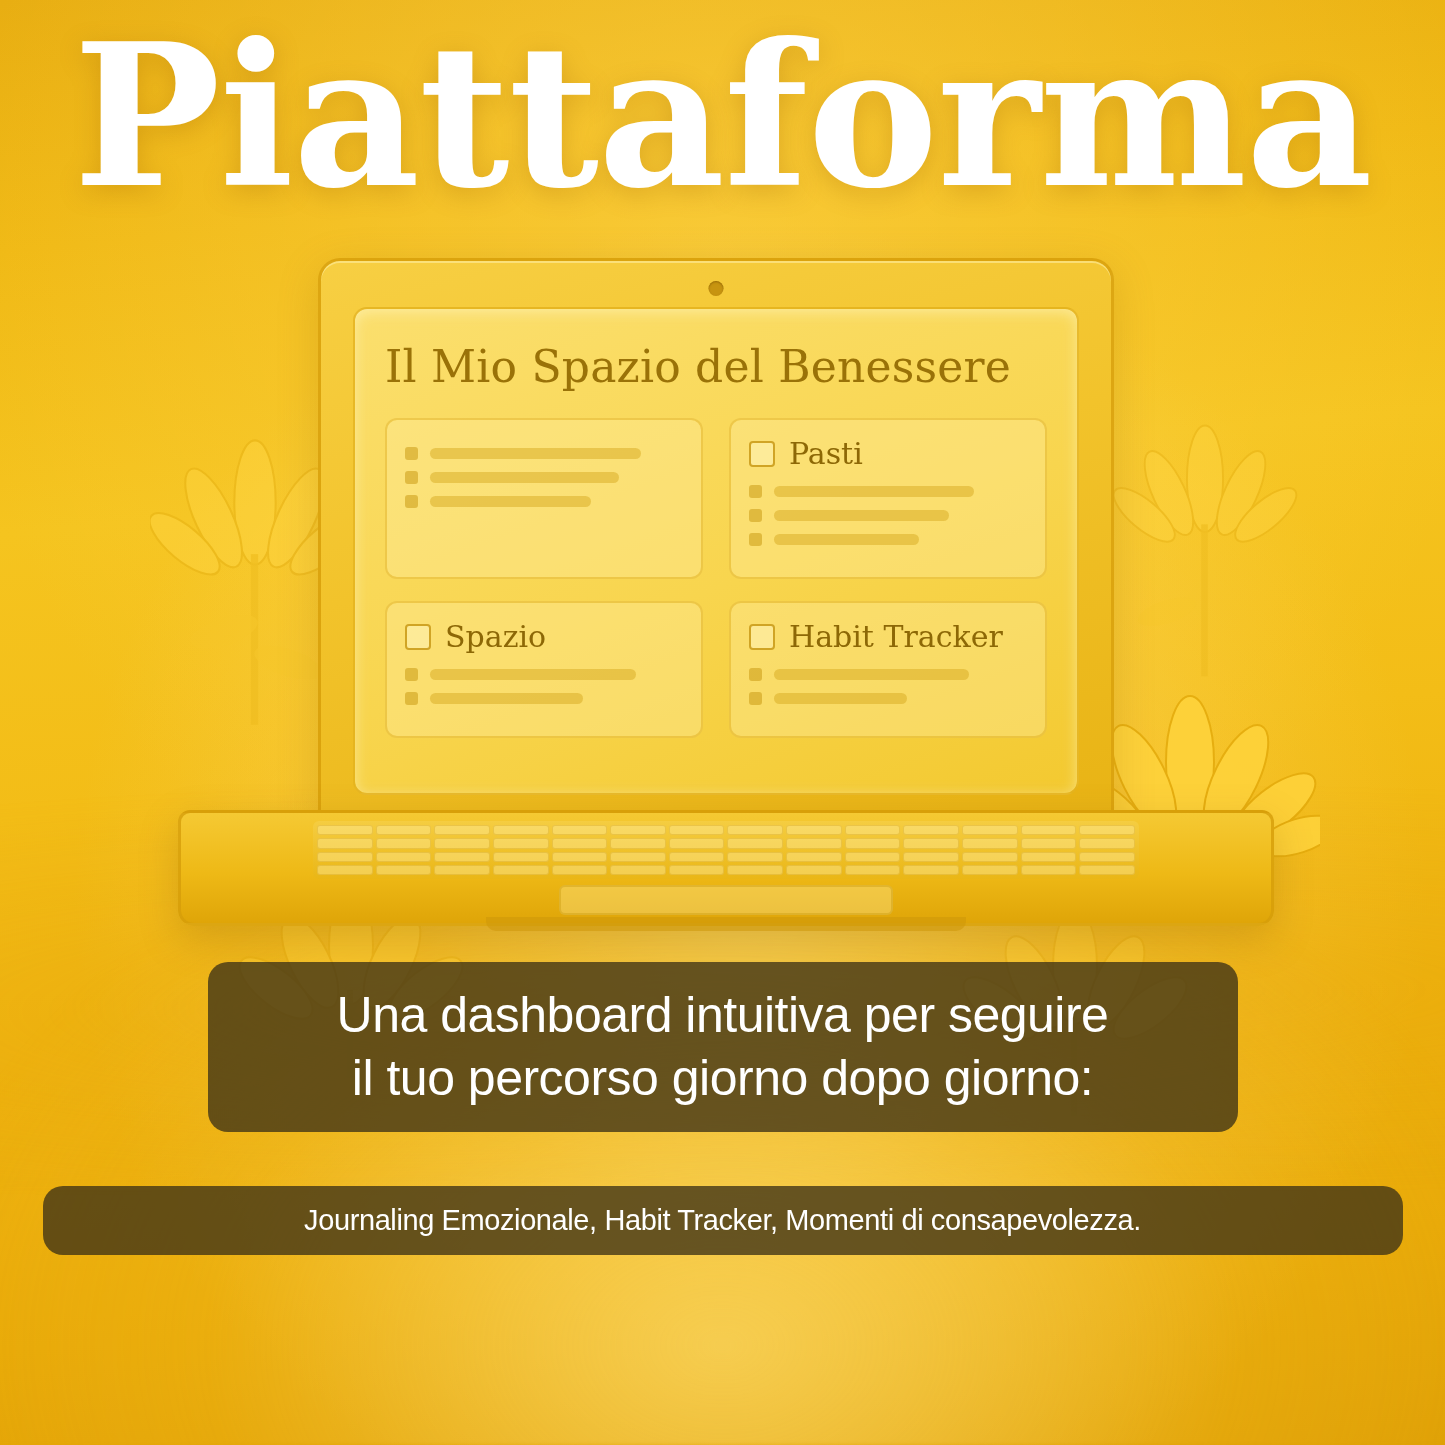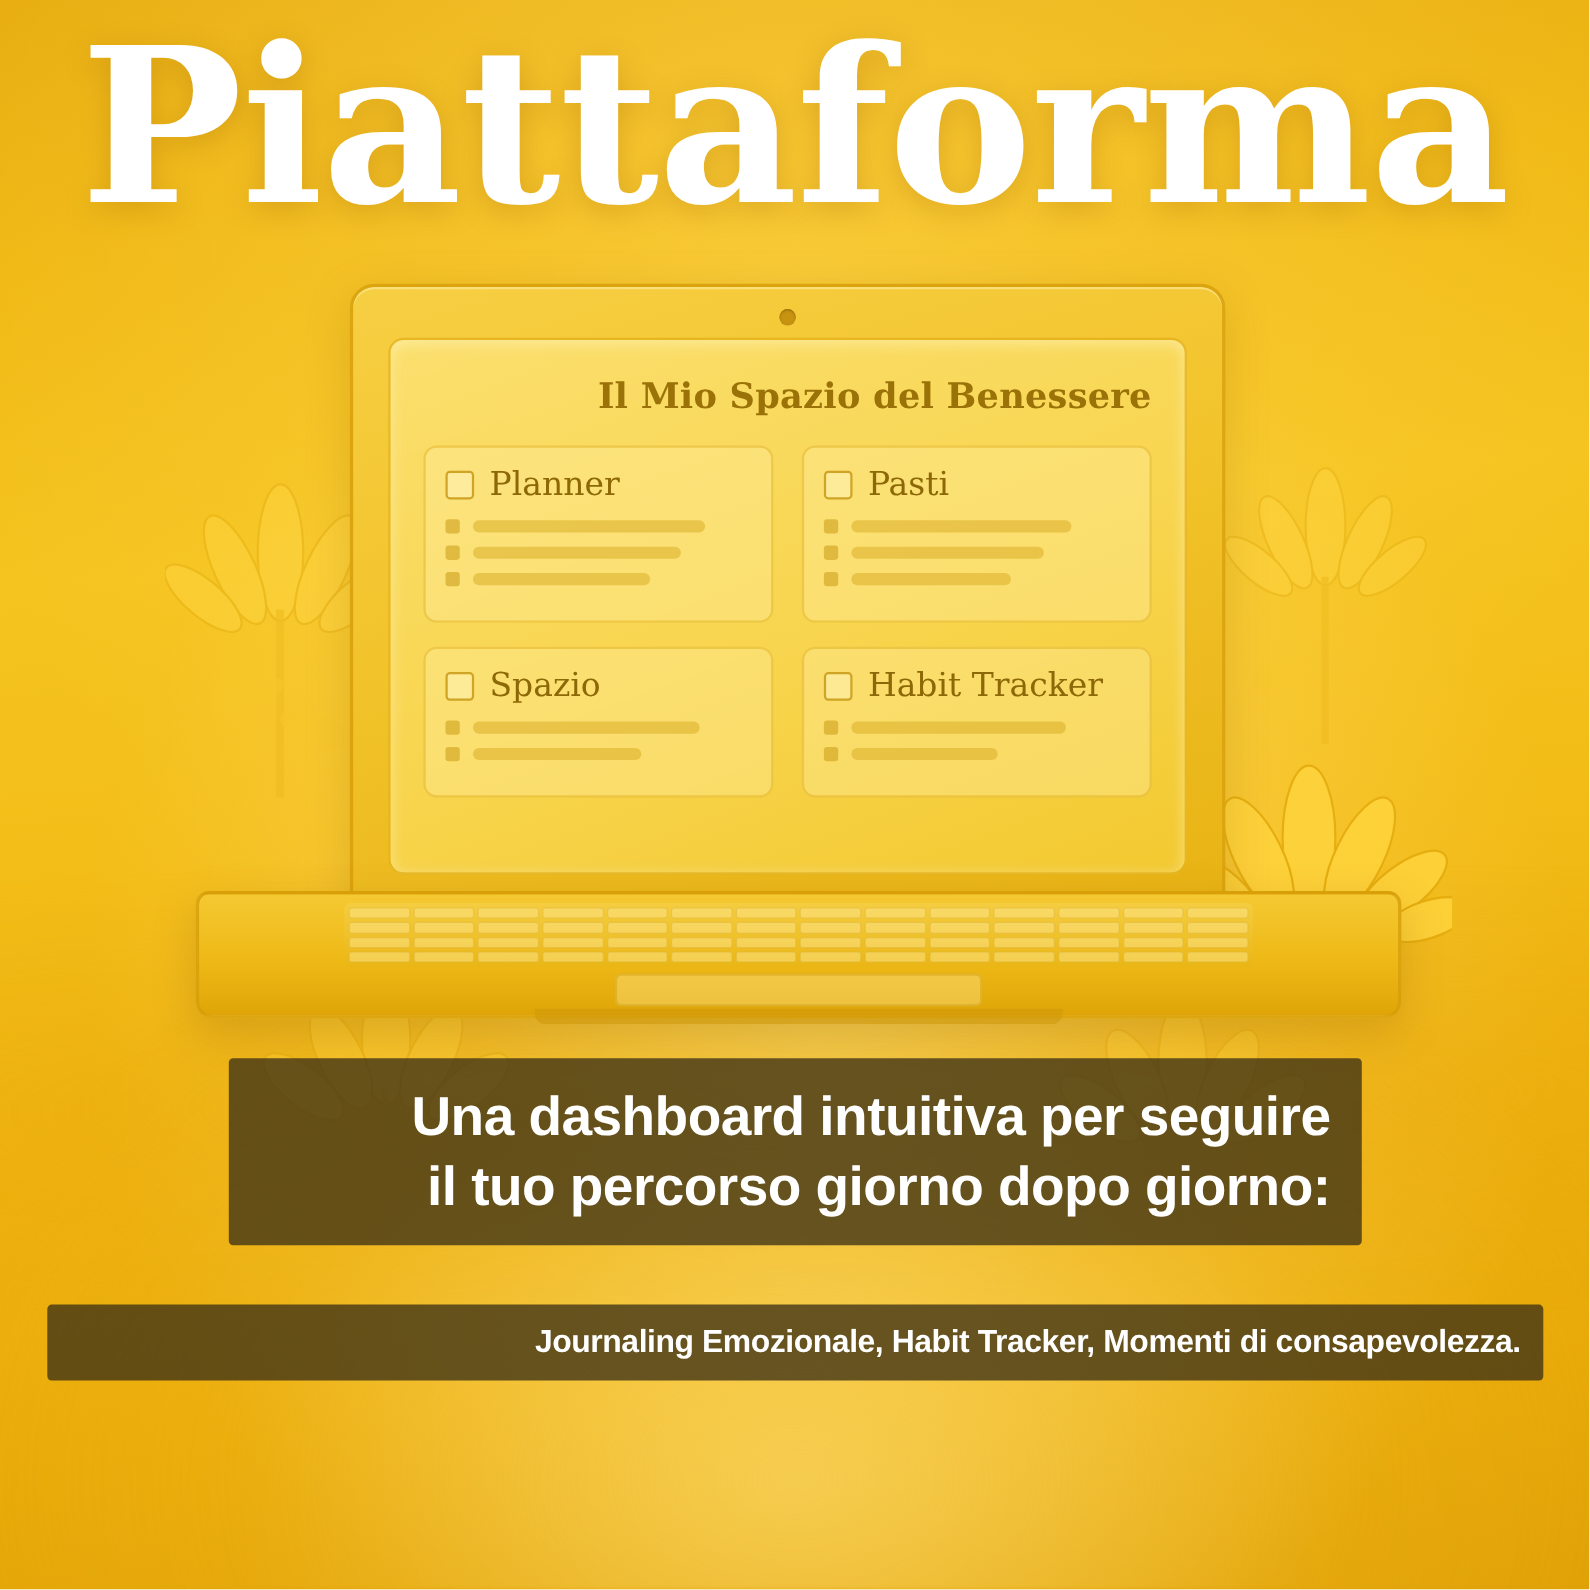--- a/index.html
+++ b/index.html
@@ -66,27 +66,26 @@
   .screen{
     position:absolute;left:32px;top:46px;right:32px;bottom:26px;
     border-radius:14px;
     background:linear-gradient(160deg,#fbdf6e 0%,#f8d54e 55%,#f3c930 100%);
     border:2px solid rgba(226,174,24,0.75);
     box-shadow:inset 0 3px 14px rgba(255,248,200,0.55);
     padding:26px 30px;
     box-sizing:border-box;
   }
   .screen-title{
-    text-align:right;
+    text-align:left;
     font-family:"DejaVu Serif", serif;
-    font-size:32px;
+    font-size:44px;
     color:#9a7208;
     margin:6px 0 26px 0;
     letter-spacing:0.2px;
-    font-weight:bold;
   }
   .cards{
     display:grid;
     grid-template-columns:1fr 1fr;
     grid-template-rows:auto auto;
     gap:22px 26px;
   }
   .card{
     background:rgba(255,238,160,0.40);
     border:2px solid rgba(226,178,36,0.55);
@@ -131,24 +130,24 @@
   .foot{
     position:absolute;left:50%;transform:translateX(-50%);top:104px;
     width:480px;height:14px;border-radius:0 0 10px 10px;
     background:rgba(205,152,10,0.55);
   }
 
   
   .band{
     position:absolute;left:50%;transform:translateX(-50%);
     background:rgba(62,50,22,0.78);
-    border-radius:4px;
+    border-radius:20px;
     color:#ffffff;
-    font-weight:700;
-    text-align:right;
+    font-weight:400;
+    text-align:center;
     box-sizing:border-box;
   }
   .band-main{
     top:962px;width:1030px;padding:22px 28px;
     font-size:50px;line-height:1.26;letter-spacing:-0.5px;
   }
   .band-list{
     top:1186px;width:1360px;padding:17px 20px;
     font-size:29px;line-height:1.2;letter-spacing:-0.4px;
   }
@@ -240,24 +239,20 @@
 
     <div class="lid">
       <div class="cam"></div>
 
       <div class="screen">
         <div class="screen-title">Il Mio Spazio del Benessere</div>
 
         <div class="cards">
 
           <div class="card">
-            <div class="card-head">
-              <div class="checkbox"></div>
-              <div class="card-label">Planner</div>
-            </div>
             <div class="row">
                 <div class="bullet"></div>
                 <div class="bar" style="width:76%"></div>
               </div>
             <div class="row">
                 <div class="bullet"></div>
                 <div class="bar" style="width:68%"></div>
               </div>
             <div class="row">
                 <div class="bullet"></div>

